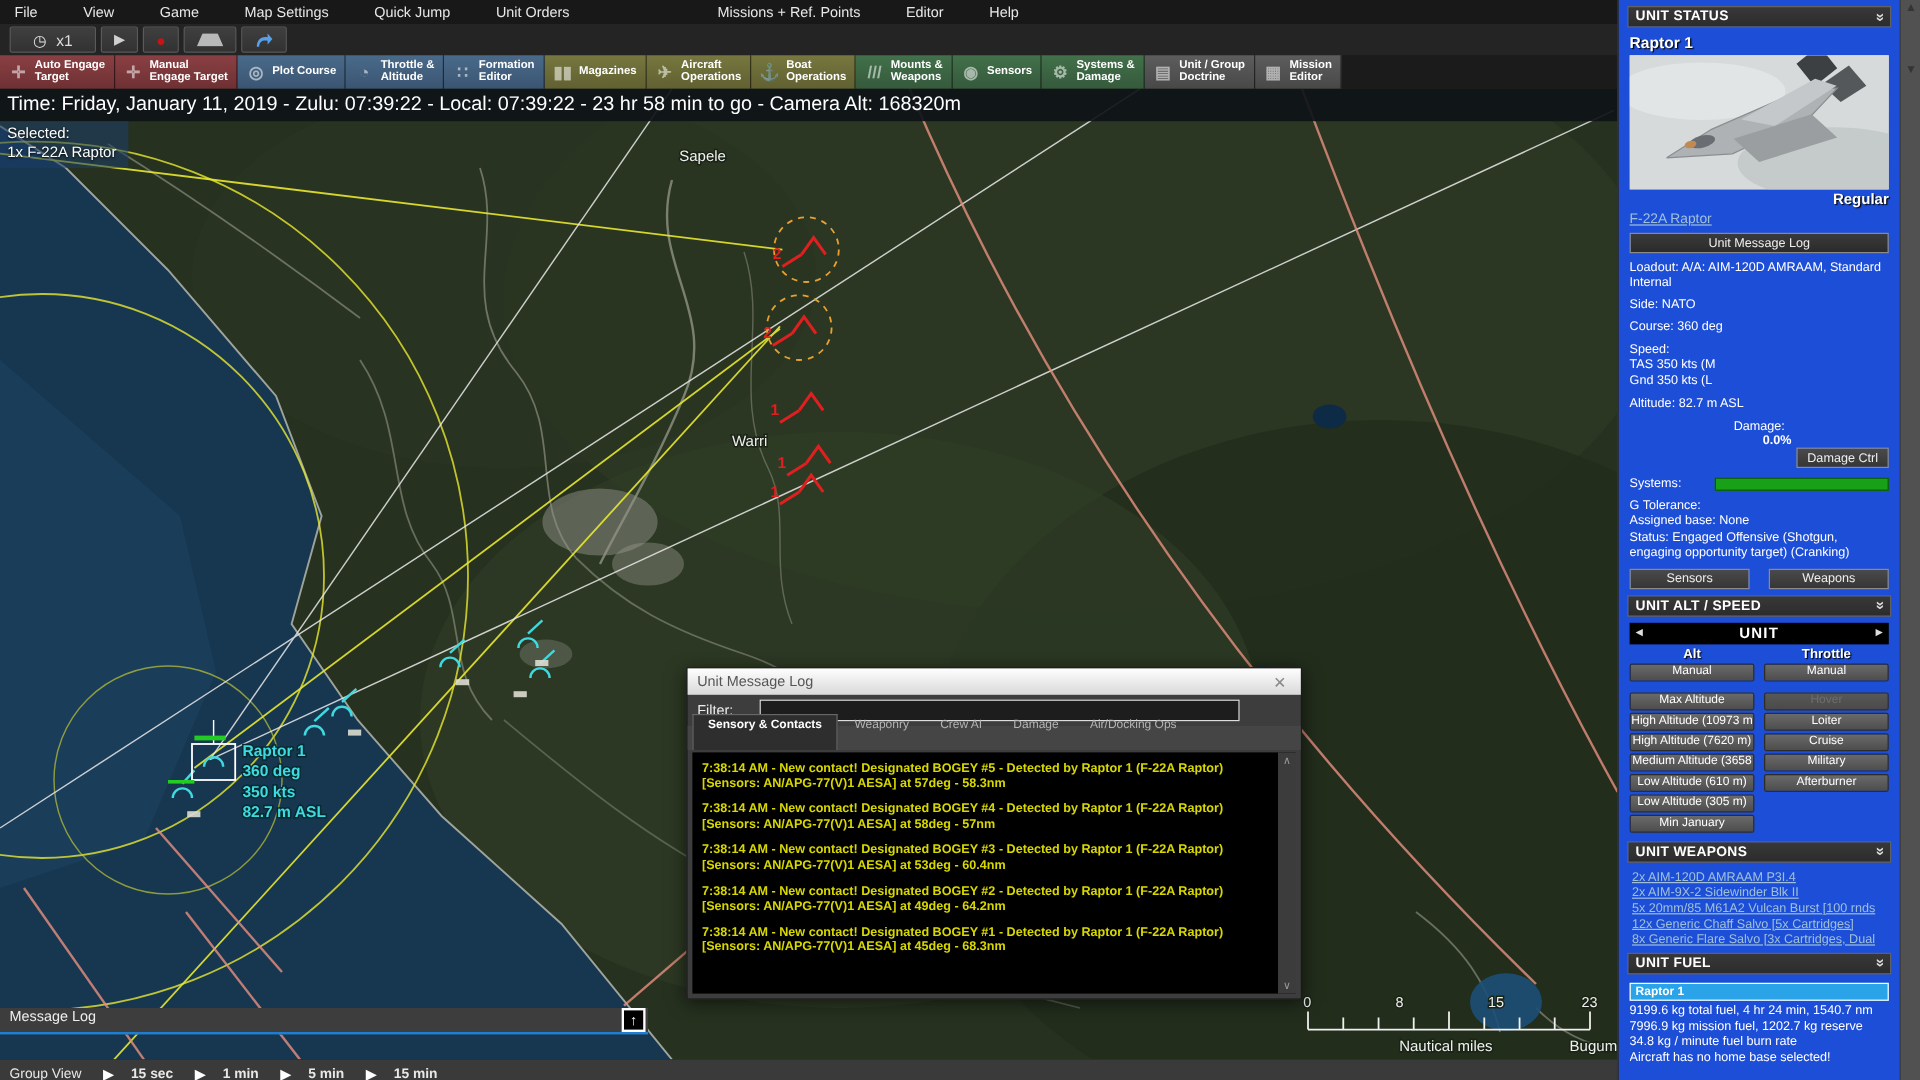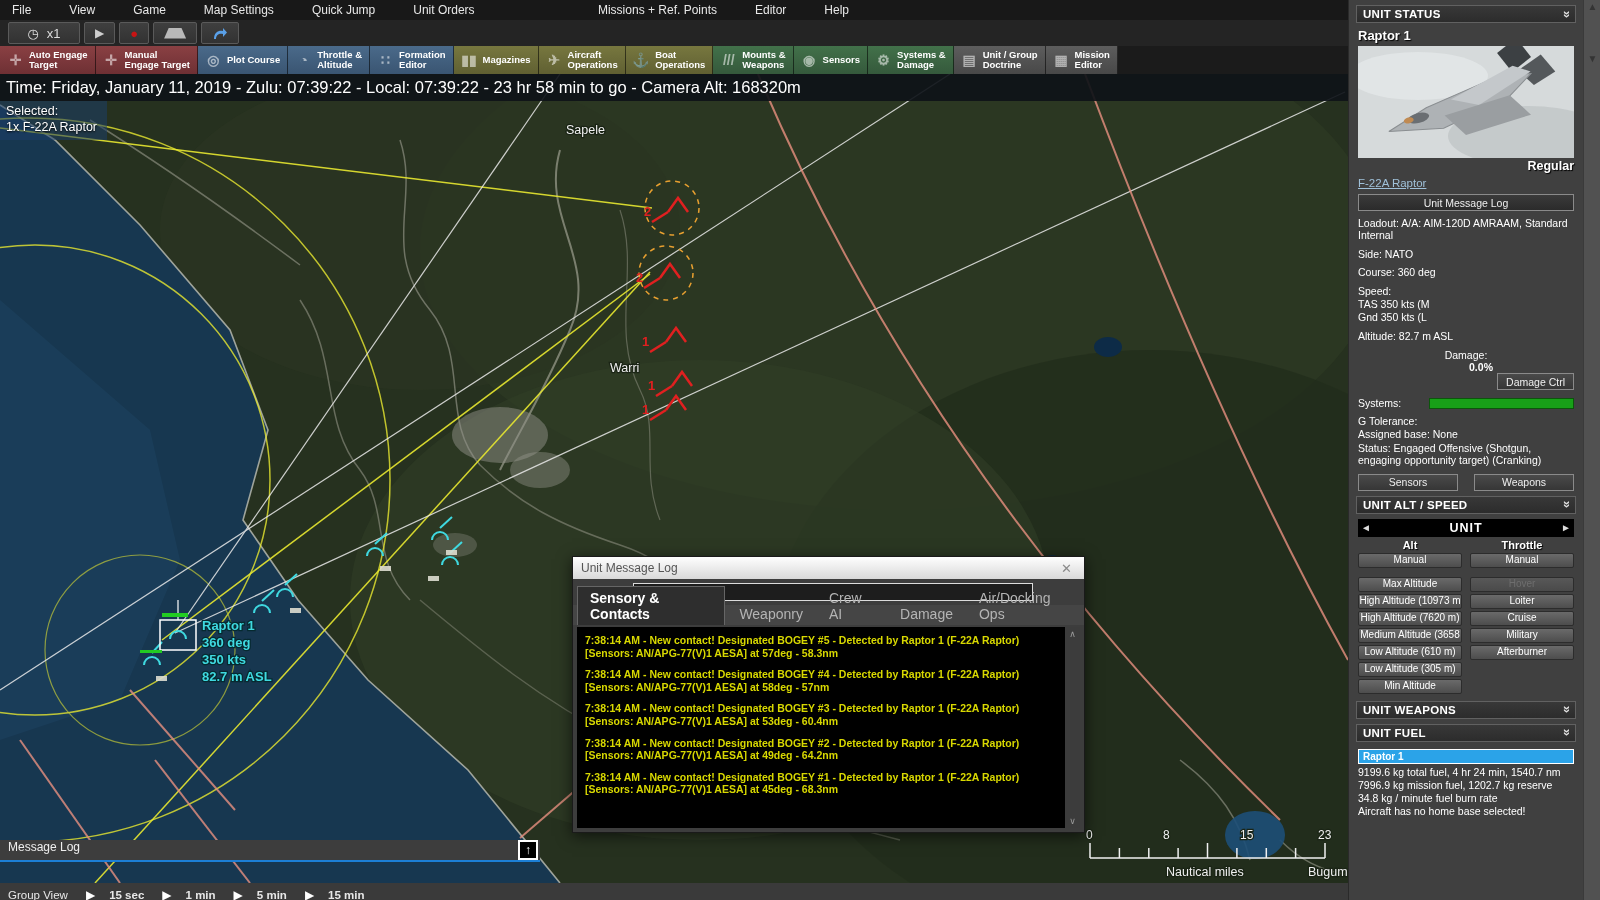--- a/index.html
+++ b/index.html
@@ -50,29 +50,29 @@
 
   
   .dialog{position:absolute;left:572px;top:556px;width:513px;height:277px;background:#3d3d3d;border:1px solid #1a1a1a;box-shadow:0 3px 14px rgba(0,0,0,.6);z-index:10;}
   .dlg-title{height:22px;background:linear-gradient(#fefefe,#d9d9d9);display:flex;align-items:center;padding:0 8px;}
   .dlg-title .ttext{flex:1;font-size:12px;color:#555;}
   .dlg-title .x{color:#8a8a8a;font-size:13px;padding:0 4px;}
   .dlg-filter{height:26px;display:flex;align-items:center;padding:0 8px;gap:22px;}
   .dlg-filter .flab{color:#eee;font-size:12px;}
   .dlg-filter input{width:400px;height:18px;background:#1d1d1d;border:1px solid #dcdcdc;color:#eee;font-size:11px;padding:0 4px;}
   .dlg-tabs{height:20px;display:flex;align-items:flex-end;background:#454545;padding-left:4px;gap:2px;}
-  .dlg-tab{font-size:14px;color:#b4b4b4;padding:3px 12px 3px;}
+  .dlg-tab{font-size:10px;color:#b4b4b4;padding:3px 12px 15px;}
   .dlg-tab.active{background:#2e2e2e;color:#fff;font-weight:bold;border:1px solid #666;border-bottom:none;}
   .dlg-body{position:absolute;left:4px;right:4px;top:70px;bottom:4px;background:#000;padding:7px 22px 0 8px;overflow:hidden;}
   .dmsg{color:#d8d800;font-size:10.5px;font-weight:bold;line-height:1.2;margin-bottom:9px;white-space:nowrap;}
   .dlg-scroll{position:absolute;right:4px;top:70px;bottom:4px;width:15px;background:#3c3c3c;display:flex;flex-direction:column;justify-content:space-between;align-items:center;}
   .dlg-scroll span{color:#9a9a9a;font-size:9px;padding:2px 0;}
 
   
-  .sidebar{position:absolute;left:1348px;top:0;width:252px;height:900px;background:#404040;border-left:1px solid #2a2a2a;}
+  .sidebar{position:absolute;left:1348px;top:0;width:252px;height:900px;background:#1d4ed8;border-left:1px solid #2a2a2a;}
   .side-scroll{position:absolute;left:234px;top:0;width:18px;height:900px;background:#515151;border-left:1px solid #3a3a3a;}
   .side-scroll .tri{display:block;text-align:center;color:#343434;font-size:10px;line-height:14px;}
   .side-scroll .tri.down{margin-top:38px;}
   .side-inner{position:absolute;left:0;top:0;width:234px;height:900px;overflow:hidden;}
 
   .phead{margin:5px 7px 0;height:18px;background:linear-gradient(#383838,#2c2c2c);border:1px solid #616161;display:flex;align-items:center;justify-content:space-between;padding:0 6px;}
   .phead .ph-t{color:#fff;font-size:11.5px;font-weight:bold;letter-spacing:.3px;}
   .phead .chev{color:#ddd;font-size:13px;font-weight:bold;transform:rotate(-90deg);}
 
   .uname{margin:5px 9px 0;color:#fff;font-weight:bold;font-size:13px;text-shadow:1px 1px 1px #000;}
@@ -506,37 +506,44 @@
       <div class="cols">
         <div class="col">
           <div class="colh">Alt</div>
           <button class="abtn">Manual</button>
           <button class="abtn gap">Max Altitude</button>
           <button class="abtn">High Altitude (10973 m</button>
           <button class="abtn">High Altitude (7620 m)</button>
           <button class="abtn">Medium Altitude (3658</button>
           <button class="abtn">Low Altitude (610 m)</button>
           <button class="abtn">Low Altitude (305 m)</button>
-          <button class="abtn">Min Altitude</button>
+          <button class="abtn">Min January</button>
         </div>
         <div class="col">
           <div class="colh">Throttle</div>
           <button class="abtn">Manual</button>
           <button class="abtn gap disabled">Hover</button>
           <button class="abtn">Loiter</button>
           <button class="abtn">Cruise</button>
           <button class="abtn">Military</button>
           <button class="abtn">Afterburner</button>
         </div>
       </div>
 
       <div class="phead">
         <span class="ph-t">UNIT WEAPONS</span>
         <span class="chev">«</span>
       </div>
+      <div class="wlinks">
+        <a class="wlink">2x AIM-120D AMRAAM P3I.4</a>
+        <a class="wlink">2x AIM-9X-2 Sidewinder Blk II</a>
+        <a class="wlink">5x 20mm/85 M61A2 Vulcan Burst [100 rnds</a>
+        <a class="wlink">12x Generic Chaff Salvo [5x Cartridges]</a>
+        <a class="wlink">8x Generic Flare Salvo [3x Cartridges, Dual</a>
+      </div>
 
       <div class="phead">
         <span class="ph-t">UNIT FUEL</span>
         <span class="chev">«</span>
       </div>
       <div class="fuelsel">Raptor 1</div>
       <div class="fline">9199.6 kg total fuel, 4 hr 24 min, 1540.7 nm</div>
       <div class="fline">7996.9 kg mission fuel, 1202.7 kg reserve</div>
       <div class="fline">34.8 kg / minute fuel burn rate</div>
       <div class="fline">Aircraft has no home base selected!</div>

